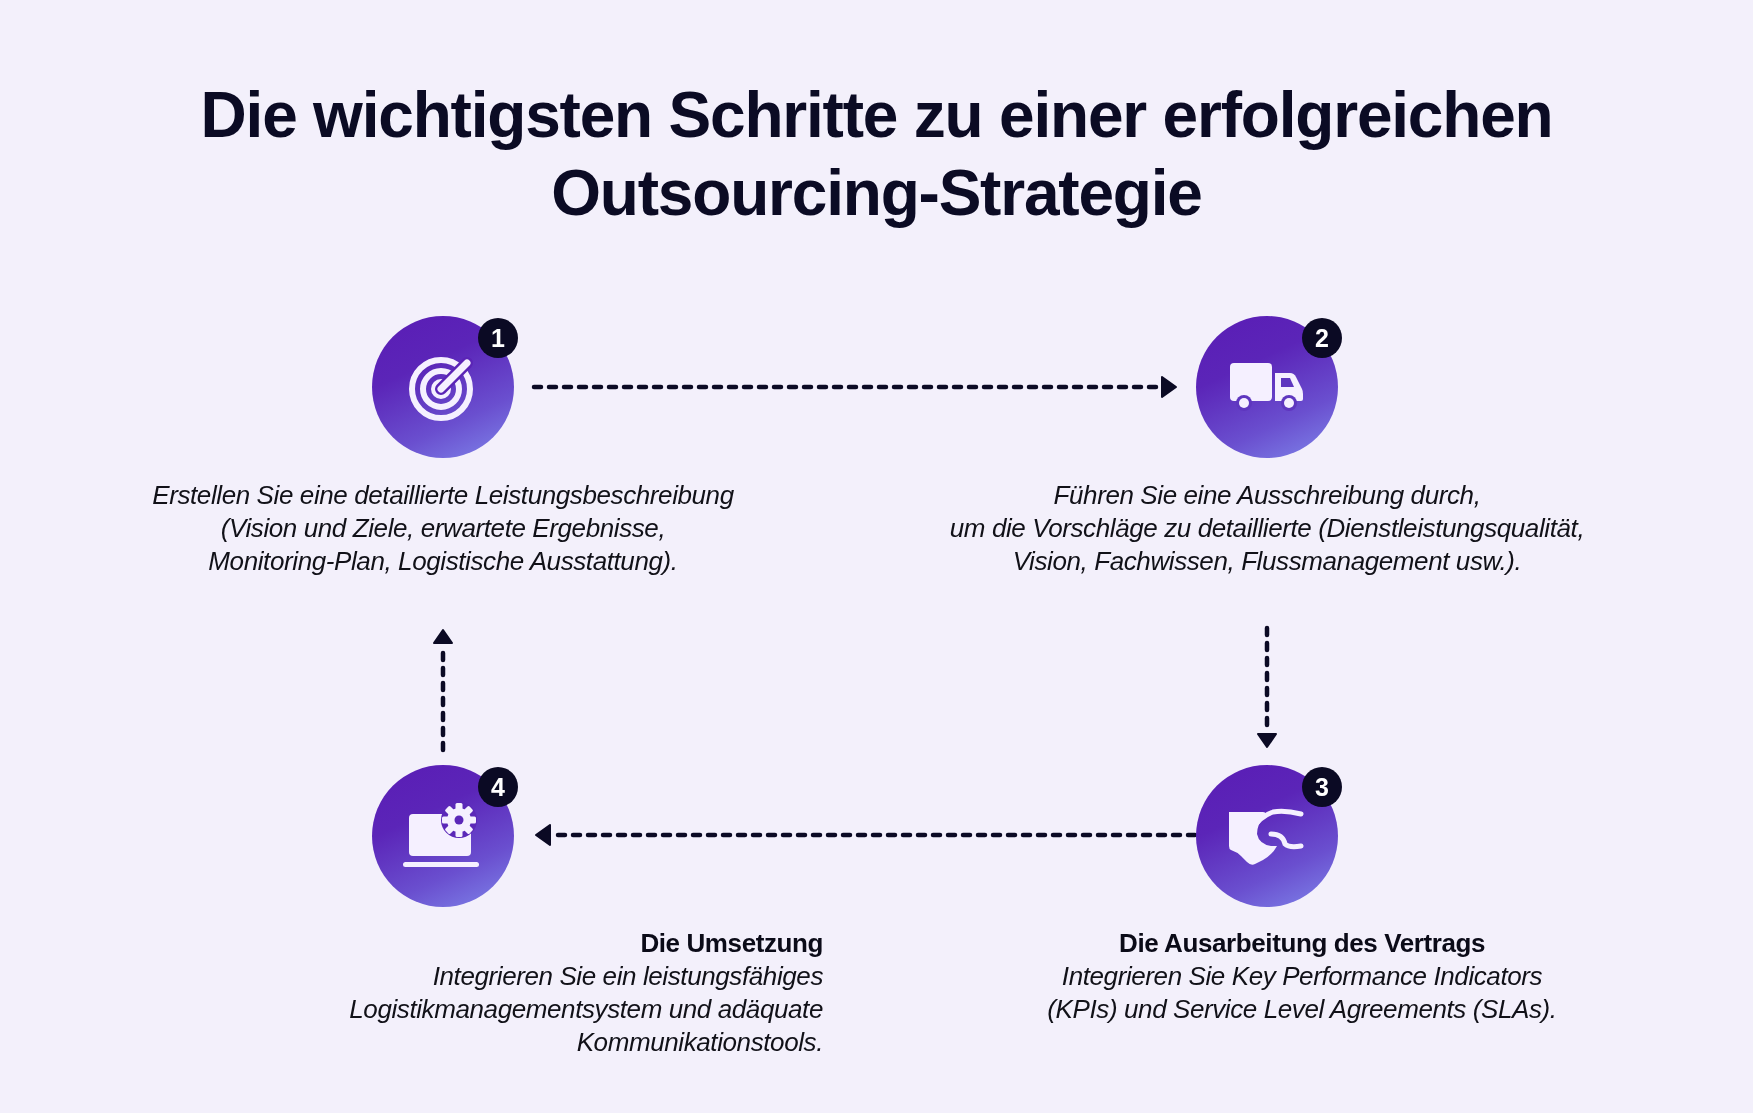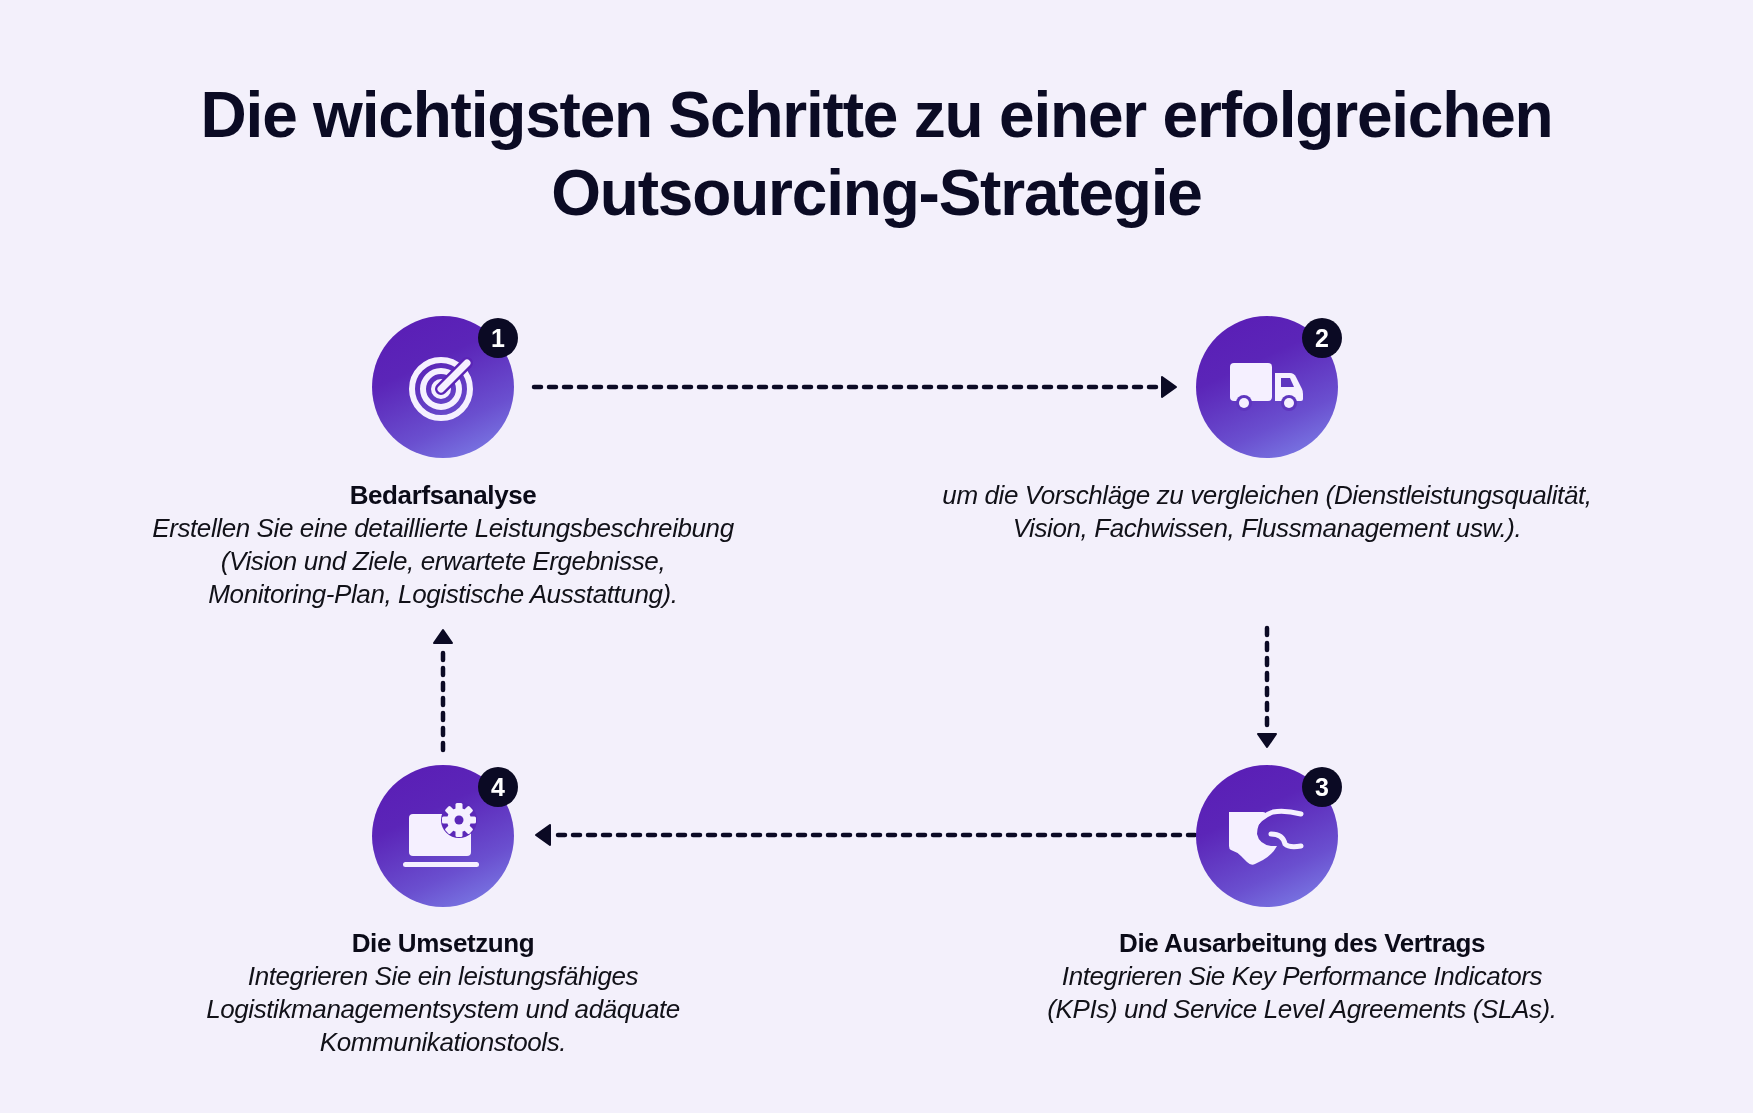--- a/index.html
+++ b/index.html
@@ -119,42 +119,42 @@
       <circle cx="34" cy="38" r="29" fill="none" stroke="#f5f0ff" stroke-width="6"></circle>
       <circle cx="34" cy="38" r="18" fill="none" stroke="#f5f0ff" stroke-width="6"></circle>
       <circle cx="34" cy="38" r="7.5" fill="none" stroke="#f5f0ff" stroke-width="5"></circle>
       <line x1="34" y1="38" x2="60" y2="12" stroke="#5b24b6" stroke-width="12" stroke-linecap="round"></line>
       <line x1="34" y1="38" x2="60" y2="12" stroke="#f5f0ff" stroke-width="7" stroke-linecap="round"></line>
     </svg>
   </span>
 </div>
 <div class="badge" style="left:478px; top:318px;">1</div>
 <div class="step-text" style="left:63px; top:479px;">
-  <span class="heading">Bedarfsanalyse</span>
   <span class="line">Erstellen Sie eine detaillierte Leistungsbeschreibung</span>
   <span class="line">(Vision und Ziele, erwartete Ergebnisse,</span>
   <span class="line">Monitoring-Plan, Logistische Ausstattung).</span>
 </div>
 
 <div class="step-circle" style="left:1196px; top:316px;">
   <span>
     <svg width="78" height="56" viewBox="0 0 78 56">
       <rect x="2" y="4" width="42" height="38" rx="4" fill="#f5f0ff"></rect>
       <path d="M47 14 H62 Q66 14 68 18 L74 30 Q75 32 75 35 V40 Q75 42 73 42 H47 Z" fill="#f5f0ff"></path>
       <path d="M53 19 H62 L66 28 H53 Z" fill="#5e36bf"></path>
       <circle cx="16" cy="44" r="8" fill="#5e36bf"></circle>
       <circle cx="16" cy="44" r="5" fill="#f5f0ff"></circle>
       <circle cx="61" cy="44" r="8" fill="#5e36bf"></circle>
       <circle cx="61" cy="44" r="5" fill="#f5f0ff"></circle>
     </svg>
   </span>
 </div>
 <div class="badge" style="left:1302px; top:318px;">2</div>
 <div class="step-text" style="left:887px; top:479px;">
-  <span class="line">um die Vorschläge zu vergleichen (Dienstleistungsqualität,</span>
+  <span class="line">Führen Sie eine Ausschreibung durch,</span>
+  <span class="line">um die Vorschläge zu detaillierte (Dienstleistungsqualität,</span>
   <span class="line">Vision, Fachwissen, Flussmanagement usw.).</span>
 </div>
 
 <div class="step-circle" style="left:1196px; top:765px;">
   <span>
     <svg width="80" height="64" viewBox="0 0 80 64">
       <path d="M2 8 H36 Q40 8 38 12 Q30 20 30 30 Q32 40 44 42 L50 42 Q46 50 36 56 L28 60 Q24 62 20 58 L14 52 Q10 48 4 46 Q2 45 2 42 Z" fill="#f5f0ff"></path>
       <path d="M26 24 Q34 12 46 8 Q58 6 74 10" fill="none" stroke="#f5f0ff" stroke-width="5" stroke-linecap="round"></path>
       <path d="M44 30 Q56 30 58 40 Q62 44 74 42" fill="none" stroke="#f5f0ff" stroke-width="5" stroke-linecap="round"></path>
     </svg>
@@ -184,18 +184,18 @@
           <rect x="-3.5" y="9" width="7" height="8" rx="1.5" transform="rotate(45)"></rect>
           <rect x="-3.5" y="9" width="7" height="8" rx="1.5" transform="rotate(-45)"></rect>
         </g>
         <circle r="4.5" fill="#5b28b8"></circle>
       </g>
       <rect x="0" y="60" width="76" height="5" rx="2.5" fill="#f5f0ff"></rect>
     </svg>
   </span>
 </div>
 <div class="badge" style="left:478px; top:767px;">4</div>
-<div class="step-text" style="left:63px; top:927px;">
+<div class="step-text" style="left:63px; top:927px;text-align:right;">
   <span class="heading">Die Umsetzung</span>
   <span class="line">Integrieren Sie ein leistungsfähiges</span>
   <span class="line">Logistikmanagementsystem und adäquate</span>
   <span class="line">Kommunikationstools.</span>
 </div>
 
 </body></html>

